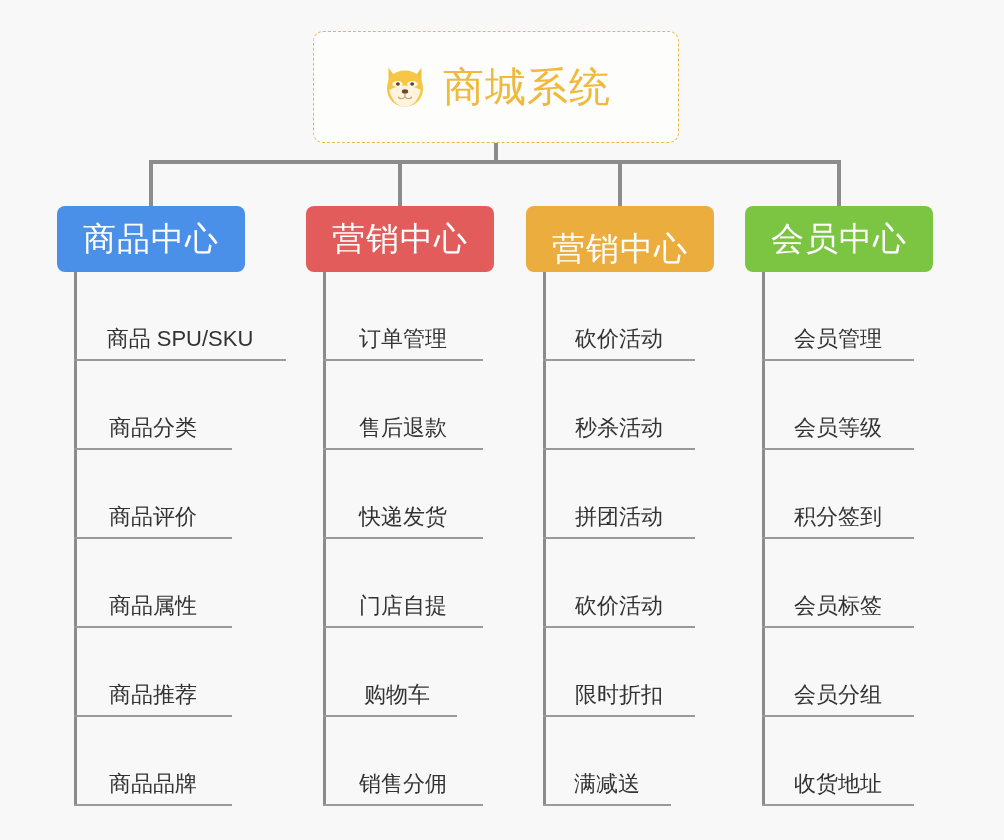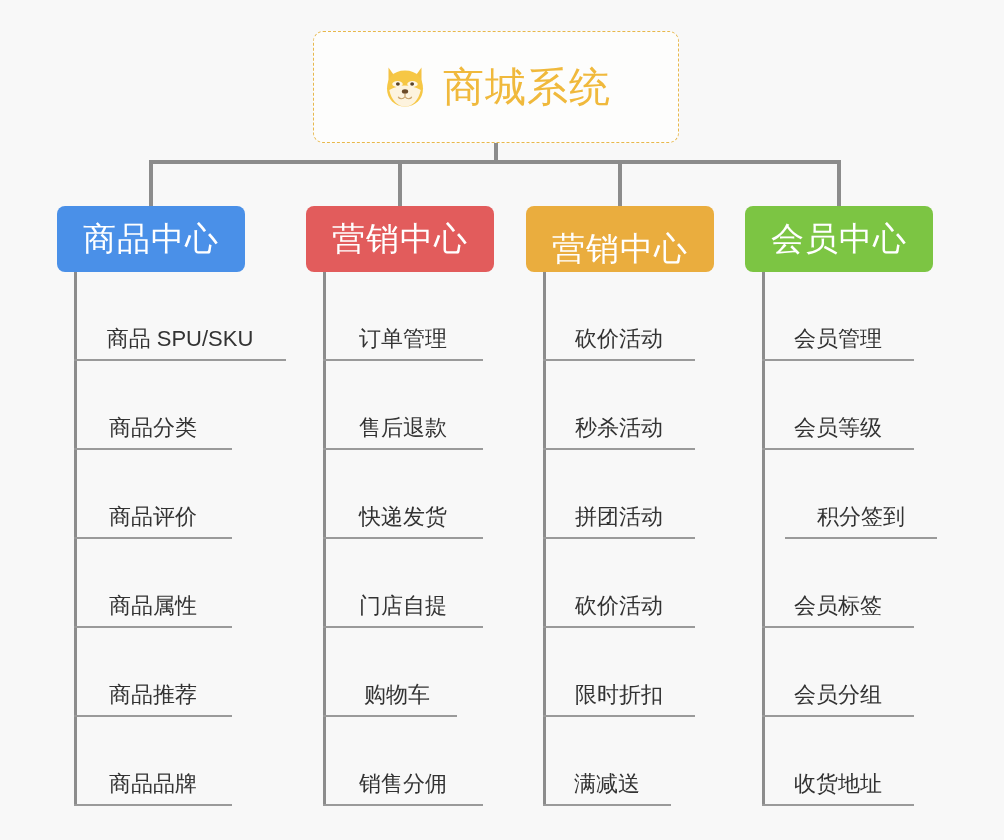--- a/index.html
+++ b/index.html
@@ -214,21 +214,21 @@
     <span>会员中心</span>
   </div>
   <div class="leaf-col" style="left:762px;">
     <div class="leaf-spine" style="height:534px;"></div>
     <div class="leaf-item" style="top:0px; width:152px;">
       <span class="leaf-label">会员管理</span>
     </div>
     <div class="leaf-item" style="top:89px; width:152px;">
       <span class="leaf-label">会员等级</span>
     </div>
-    <div class="leaf-item" style="top:178px; width:152px;margin-left:23px;">
+    <div class="leaf-item" style="top:178px; width:152px;">
       <span class="leaf-label">积分签到</span>
     </div>
     <div class="leaf-item" style="top:267px; width:152px;">
       <span class="leaf-label">会员标签</span>
     </div>
     <div class="leaf-item" style="top:356px; width:152px;">
       <span class="leaf-label">会员分组</span>
     </div>
     <div class="leaf-item" style="top:445px; width:152px;">
       <span class="leaf-label">收货地址</span>

